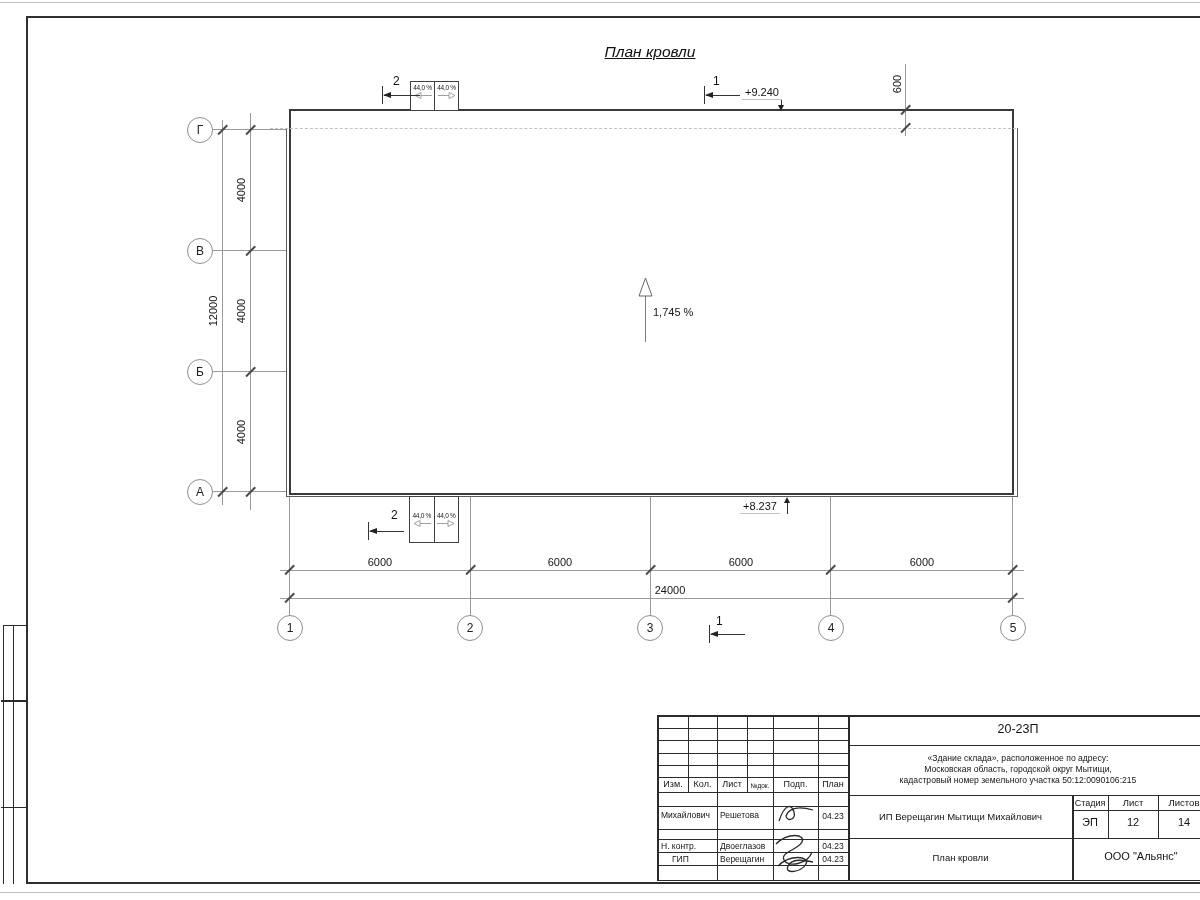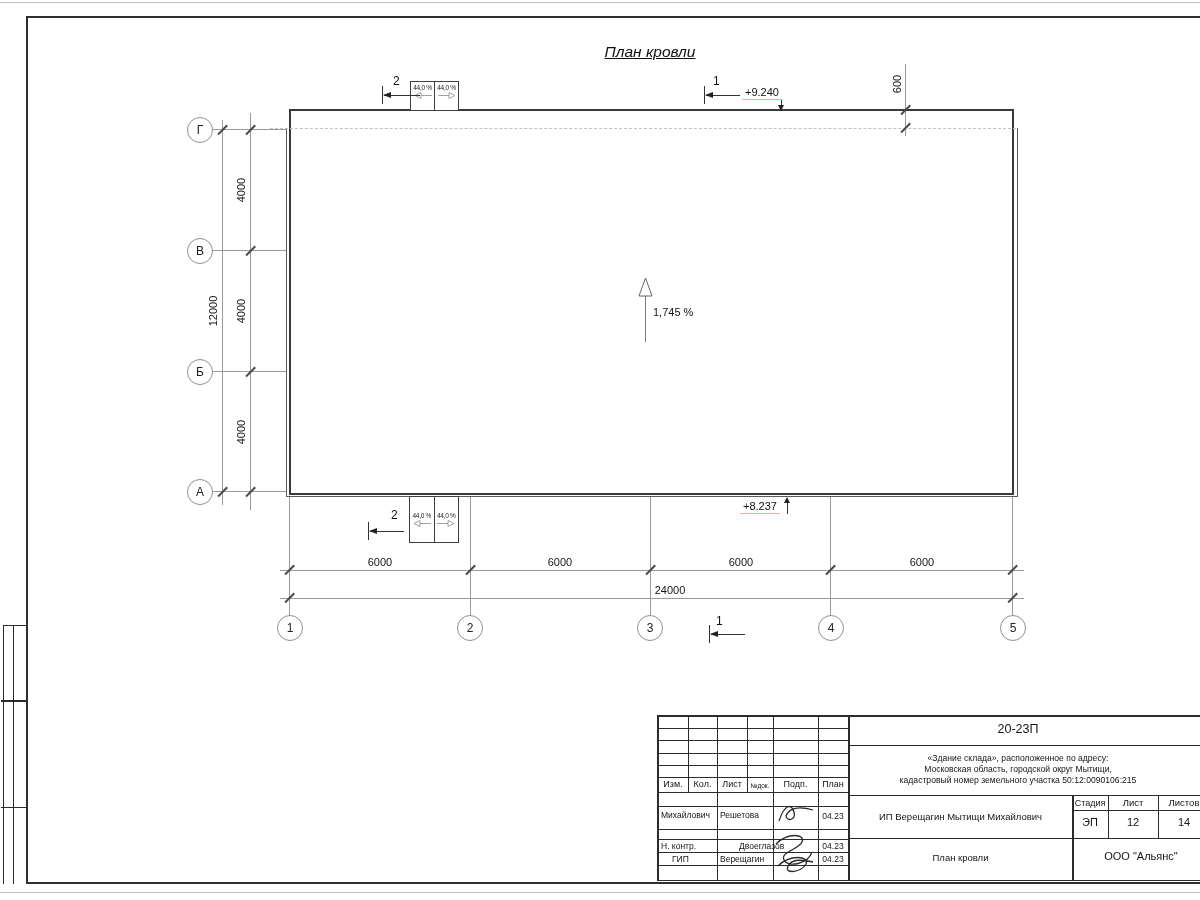--- a/index.html
+++ b/index.html
@@ -236,21 +236,21 @@
     <div class="tb-txt ctr" style="left:717px; top:779px; width:30px; font-size:9px;">Лист</div>
     <div class="tb-txt ctr" style="left:747px; top:782px; width:26px; font-size:6.5px;">№док.</div>
     <div class="tb-txt ctr" style="left:773px; top:779px; width:45px; font-size:9px;">Подп.</div>
     <div class="tb-txt ctr" style="left:818px; top:779px; width:30px; font-size:9px;">План</div>
 
     <div class="tb-txt" style="left:661px; top:810px; font-size:8.5px;">Михайлович</div>
     <div class="tb-txt" style="left:720px; top:810px; font-size:8.5px;">Решетова</div>
     <div class="tb-txt ctr" style="left:818px; top:811px; width:30px; font-size:8.5px;">04.23</div>
 
     <div class="tb-txt" style="left:661px; top:841px; font-size:8.5px;">Н. контр.</div>
-    <div class="tb-txt" style="left:720px; top:841px; font-size:8.5px;margin-left:19px;">Двоеглазов</div>
+    <div class="tb-txt" style="left:720px; top:841px; font-size:8.5px;">Двоеглазов</div>
     <div class="tb-txt ctr" style="left:818px; top:841px; width:30px; font-size:8.5px;">04.23</div>
 
     <div class="tb-txt" style="left:661px; top:854px; font-size:8.5px;padding-left:11px;">ГИП</div>
     <div class="tb-txt" style="left:720px; top:854px; font-size:8.5px;">Верещагин</div>
     <div class="tb-txt ctr" style="left:818px; top:854px; width:30px; font-size:8.5px;">04.23</div>
 
     <svg style="position:absolute; left:776px; top:800px;" width="40" height="27">
       <path d="M3 21 C9 3 16 4 18 12 C20 20 11 22 10 16 C13 8 23 6 37 10" fill="none" stroke="#2a2a2a" stroke-width="1.3"></path>
     </svg>
     <svg style="position:absolute; left:771px; top:830px;" width="47" height="47">

